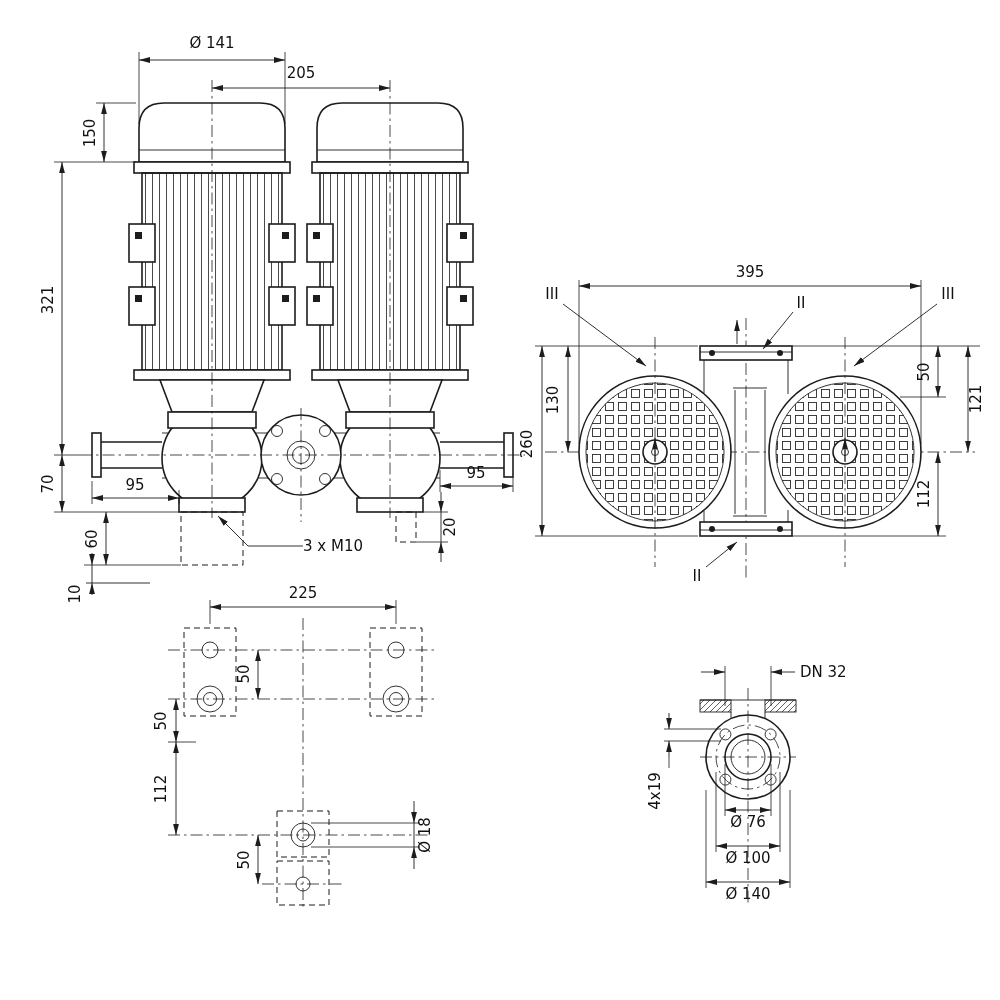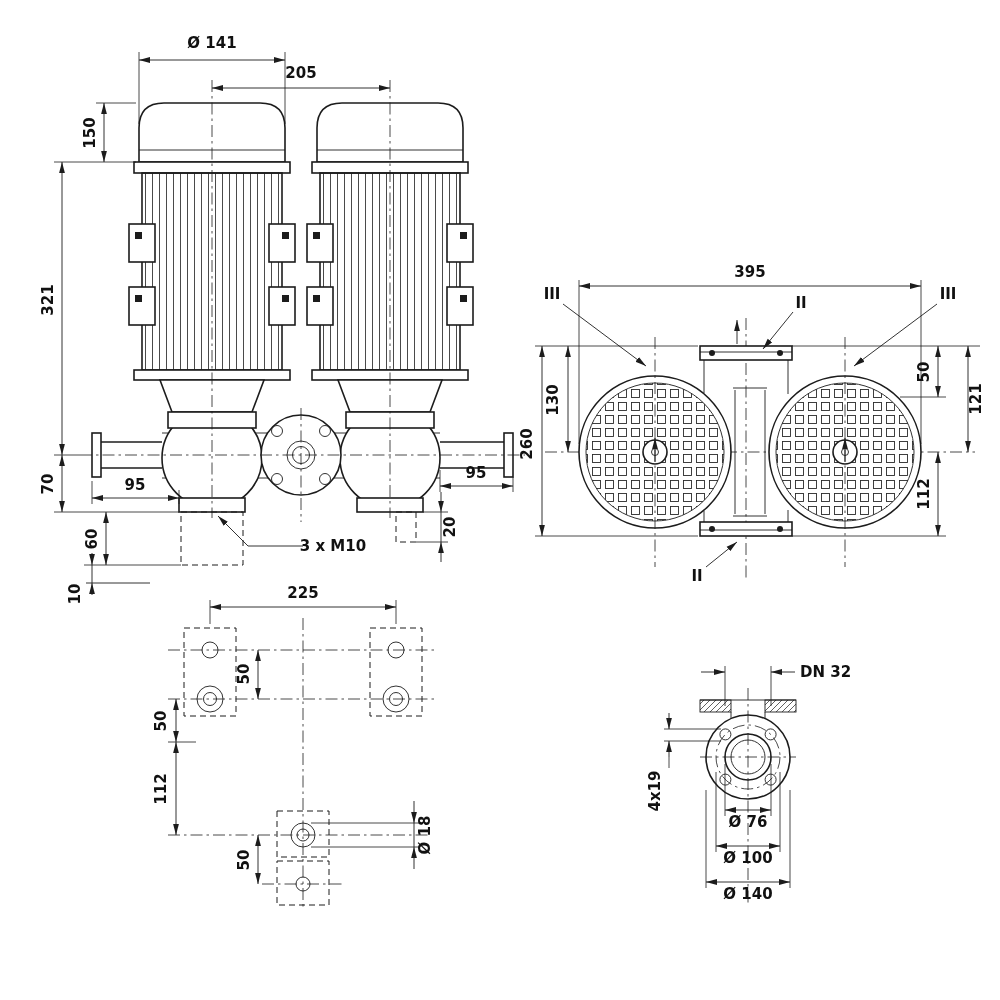--- a/index.html
+++ b/index.html
@@ -1,16 +1,16 @@
 <!DOCTYPE html>
 <html><head>
 <meta charset="utf-8">
 <style>
   html,body{margin:0;padding:0;background:#fff;}
-  .stage{width:1000px;height:1000px;background:#fff;font-weight:bold;}
+  .stage{width:1000px;height:1000px;background:#fff;}
   svg{display:block;}
   
   .ln{fill:#fff;stroke:#1c1c1c;stroke-width:1.6;}
   .lnn{fill:none;stroke:#1c1c1c;stroke-width:1.6;}
   .thin{fill:none;stroke:#1c1c1c;stroke-width:0.9;}
   .dim{fill:none;stroke:#1c1c1c;stroke-width:0.9;}
   .ext{fill:none;stroke:#1c1c1c;stroke-width:0.8;}
   .cl{fill:none;stroke:#1c1c1c;stroke-width:0.8;stroke-dasharray:12 4 2.5 4;}
   .dash{fill:none;stroke:#1c1c1c;stroke-width:1;stroke-dasharray:6 4;}
   .blk{fill:#1c1c1c;stroke:none;}

